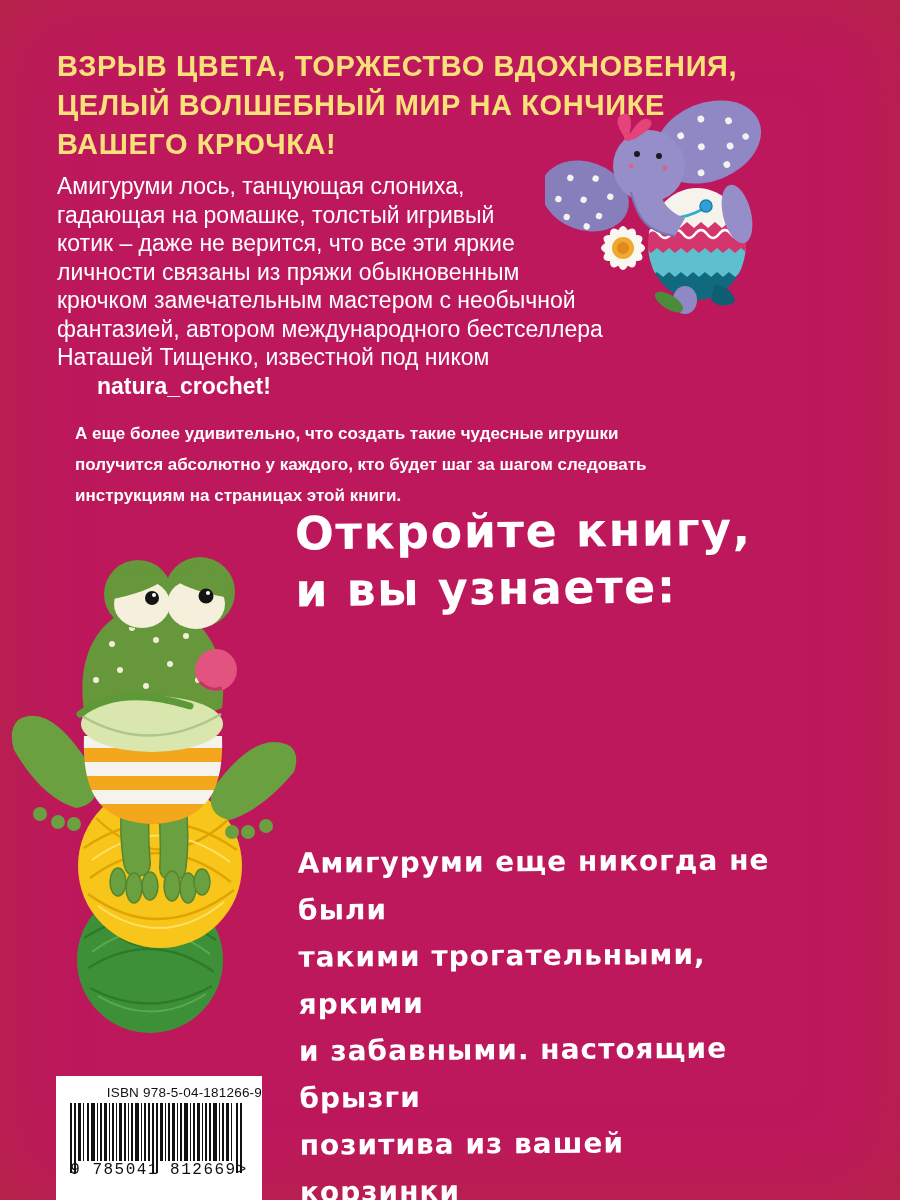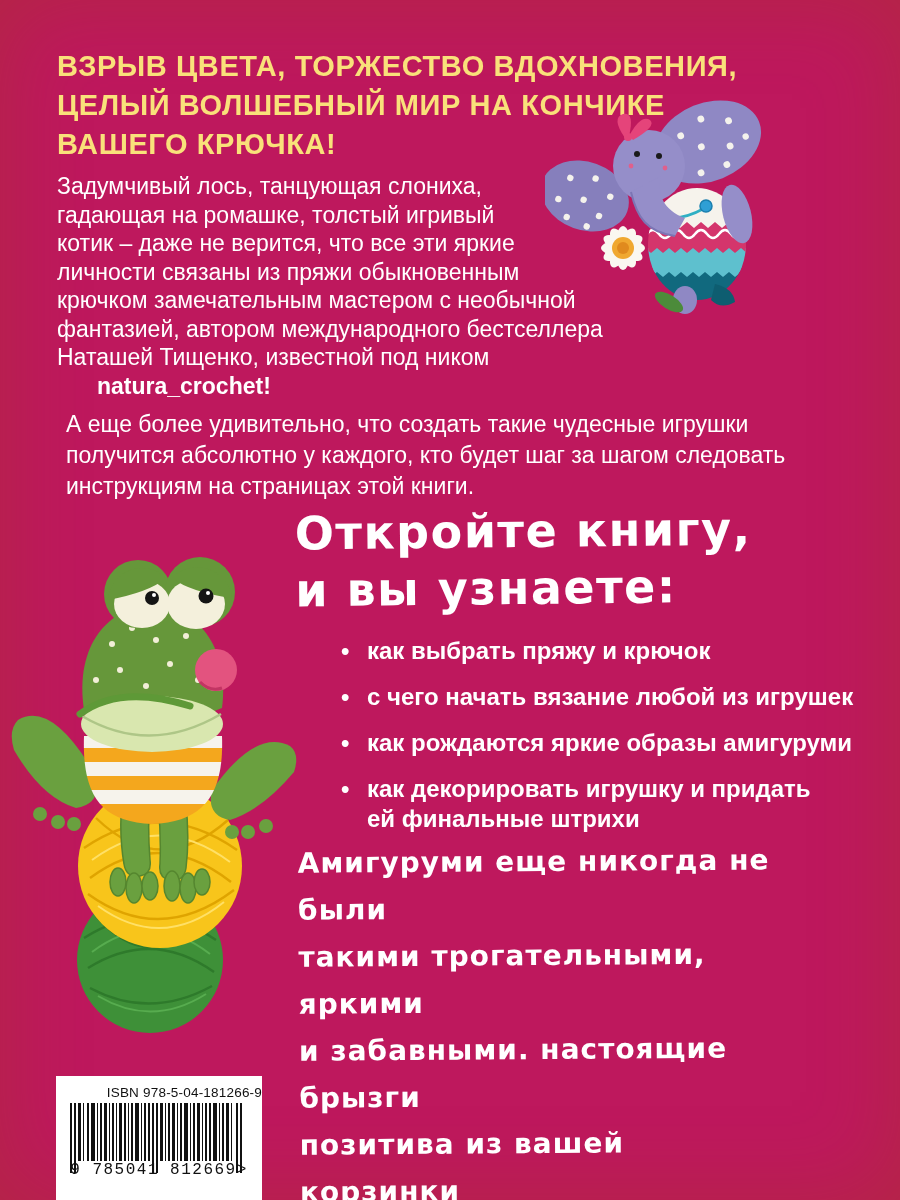--- a/index.html
+++ b/index.html
@@ -16,22 +16,22 @@
     font-size:29px;font-weight:700;line-height:39px;letter-spacing:.6px;
     color:#F9E17A;white-space:pre-line;text-transform:uppercase;
   }
   .intro{
     position:absolute;left:57px;top:172px;margin:0;width:560px;
     font-size:23px;font-weight:400;line-height:28.5px;color:#FFFFFF;
     white-space:pre-line;
   }
   .intro .nick{font-weight:700;margin-left:40px;}
   .promise{
-    position:absolute;left:57px;top:400px;margin:9px;width:760px;
-    font-size:23px;font-weight:400;line-height:31px;color:#FFFFFF;
+    position:absolute;left:57px;top:400px;margin:18px;width:760px;
+    font-size:17px;font-weight:700;line-height:31px;color:#FFFFFF;
     white-space:pre-line;
   }
   .list-heading{
     position:absolute;left:295px;top:503px;margin:0;
     font-size:46px;font-weight:700;line-height:57px;letter-spacing:1.5px;
     color:#FFFFFF;white-space:pre-line;transform:rotate(-.6deg);
     font-family:"DejaVu Sans",sans-serif;
   }
   .bullets{
     position:absolute;left:341px;top:636px;margin:0;padding:0;width:520px;
@@ -71,21 +71,21 @@
 </style>
 </head>
 <body>
 
 <div class="cover">
 
   <h1 class="headline">ВЗРЫВ ЦВЕТА, ТОРЖЕСТВО ВДОХНОВЕНИЯ,
 ЦЕЛЫЙ ВОЛШЕБНЫЙ МИР НА КОНЧИКЕ
 ВАШЕГО КРЮЧКА!</h1>
 
-  <p class="intro"><span>Задумчивый лось, танцующая слониха,
+  <p class="intro"><span>Амигуруми лось, танцующая слониха,
 гадающая на ромашке, толстый игривый
 котик – даже не верится, что все эти яркие
 личности связаны из пряжи обыкновенным
 крючком замечательным мастером с необычной
 фантазией, автором международного бестселлера
 Наташей Тищенко, известной под ником </span><strong class="nick">natura_crochet!</strong></p>
 
   <p class="promise">А еще более удивительно, что создать такие чудесные игрушки
 получится абсолютно у каждого, кто будет шаг за шагом следовать
 инструкциям на страницах этой книги.</p>
@@ -167,27 +167,20 @@
         </g>
         <circle r="11" fill="#F0A830"></circle>
         <circle r="6" fill="#E08A1E"></circle>
       </g>
     </svg>
   </div>
 
   <h2 class="list-heading">Откройте книгу,
 и вы узнаете:</h2>
 
-  <ul class="bullets">
-    <li><span>как выбрать пряжу и крючок</span></li>
-    <li><span>с чего начать вязание любой из игрушек</span></li>
-    <li><span>как рождаются яркие образы амигуруми</span></li>
-    <li><span>как декорировать игрушку и придать
-ей финальные штрихи</span></li>
-  </ul>
 
   <p class="outro">Амигуруми еще никогда не были
 такими трогательными, яркими
 и забавными. настоящие брызги
 позитива из вашей корзинки
 с пряжей!</p>
 
   <div class="frog-wrap">
     <svg width="306" height="488" viewBox="0 0 306 488" xmlns="http://www.w3.org/2000/svg">
       <g>

